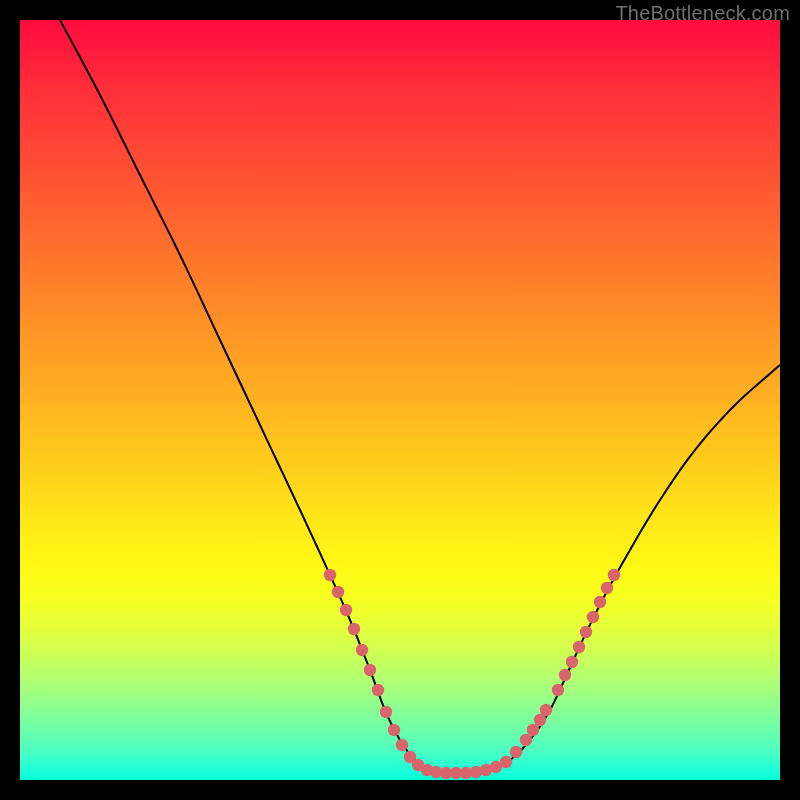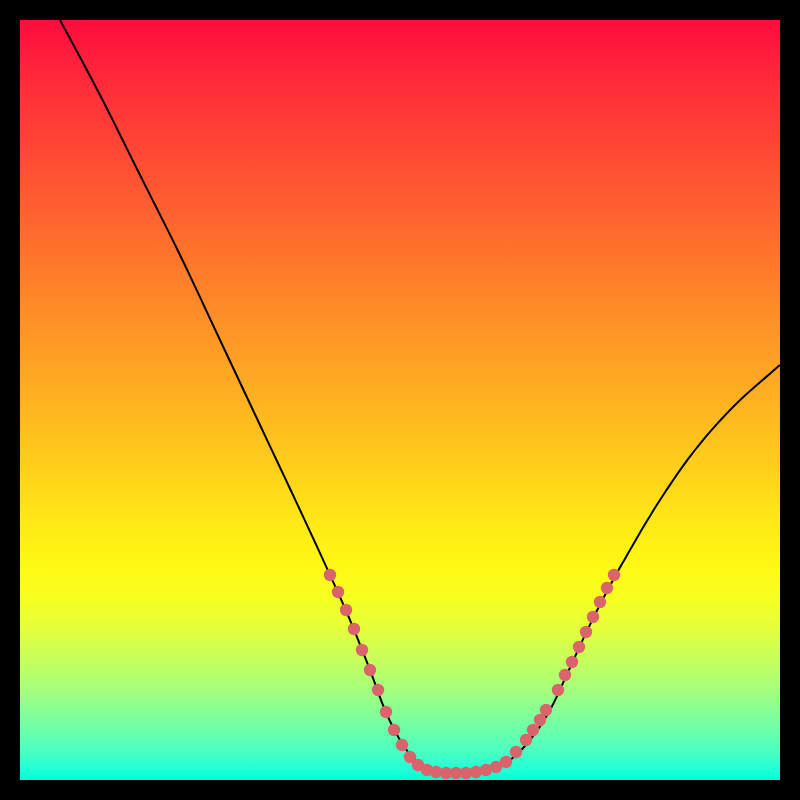--- a/index.html
+++ b/index.html
@@ -73,20 +73,21 @@
     font-weight: 500;
     letter-spacing: 0.2px;
     user-select: none;
   }
 </style>
 </head>
 <body>
 
 <div class="stage">
 
+  <div class="watermark">TheBottleneck.com</div>
 
   <div class="plot-area">
     <div class="gradient"></div>
 
     <svg class="curve-svg" viewBox="0 0 760 760" preserveAspectRatio="none">
       <path id="curve-path" class="curve-path" d="M 40 0 L 42.38 4.44 L 45.44 10.12 L 49.06 16.83 L 53.12 24.36 L 57.50 32.50 L 62.08 41.04 L 66.74 49.77 L 71.36 58.48 L 75.82 66.96 L 80.00 75.00 L 84.00 82.80 L 88.00 90.68 L 92.00 98.63 L 96.00 106.64 L 100.00 114.69 L 104.00 122.76 L 108.00 130.84 L 112.00 138.92 L 116.00 146.98 L 120.00 155.00 L 124.00 162.98 L 128.00 170.92 L 132.00 178.84 L 136.00 186.76 L 140.00 194.69 L 144.00 202.64 L 148.00 210.63 L 152.00 218.68 L 156.00 226.80 L 160.00 235.00 L 164.00 243.30 L 168.00 251.68 L 172.00 260.13 L 176.00 268.64 L 180.00 277.19 L 184.00 285.76 L 188.00 294.34 L 192.00 302.92 L 196.00 311.48 L 200.00 320.00 L 204.00 328.50 L 208.00 337.00 L 212.00 345.50 L 216.00 354.00 L 220.00 362.50 L 224.00 371.00 L 228.00 379.50 L 232.00 388.00 L 236.00 396.50 L 240.00 405.00 L 244.05 413.59 L 248.16 422.32 L 252.31 431.13 L 256.48 439.96 L 260.63 448.75 L 264.72 457.44 L 268.74 465.97 L 272.64 474.28 L 276.41 482.31 L 280.00 490.00 L 283.45 497.40 L 286.80 504.60 L 290.05 511.60 L 293.20 518.40 L 296.25 525.00 L 299.20 531.40 L 302.05 537.60 L 304.80 543.60 L 307.45 549.40 L 310.00 555.00 L 312.40 560.29 L 314.64 565.20 L 316.74 569.81 L 318.72 574.20 L 320.63 578.44 L 322.48 582.60 L 324.31 586.76 L 326.16 591.00 L 328.04 595.39 L 330.00 600.00 L 332.02 604.84 L 334.08 609.84 L 336.16 614.95 L 338.24 620.12 L 340.31 625.31 L 342.36 630.48 L 344.37 635.58 L 346.32 640.56 L 348.20 645.38 L 350.00 650.00 L 351.70 654.45 L 353.32 658.80 L 354.87 663.05 L 356.36 667.20 L 357.81 671.25 L 359.24 675.20 L 360.66 679.05 L 362.08 682.80 L 363.52 686.45 L 365.00 690.00 L 366.50 693.45 L 368.00 696.80 L 369.50 700.05 L 371.00 703.20 L 372.50 706.25 L 374.00 709.20 L 375.50 712.05 L 377.00 714.80 L 378.50 717.45 L 380.00 720.00 L 381.50 722.45 L 383.00 724.80 L 384.50 727.05 L 386.00 729.20 L 387.50 731.25 L 389.00 733.20 L 390.50 735.05 L 392.00 736.80 L 393.50 738.45 L 395.00 740.00 L 396.48 741.44 L 397.92 742.75 L 399.34 743.96 L 400.76 745.06 L 402.19 746.06 L 403.64 746.98 L 405.13 747.83 L 406.68 748.61 L 408.30 749.33 L 410.00 750.00 L 411.80 750.60 L 413.68 751.10 L 415.63 751.51 L 417.64 751.85 L 419.69 752.13 L 421.76 752.35 L 423.84 752.54 L 425.92 752.70 L 427.98 752.85 L 430.00 753.00 L 432.00 753.13 L 434.00 753.24 L 436.00 753.32 L 438.00 753.36 L 440.00 753.38 L 442.00 753.36 L 444.00 753.31 L 446.00 753.24 L 448.00 753.13 L 450.00 753.00 L 452.00 752.85 L 454.00 752.70 L 456.00 752.54 L 458.00 752.35 L 460.00 752.13 L 462.00 751.85 L 464.00 751.51 L 466.00 751.10 L 468.00 750.60 L 470.00 750.00 L 472.00 749.33 L 474.00 748.61 L 476.00 747.83 L 478.00 746.98 L 480.00 746.06 L 482.00 745.06 L 484.00 743.96 L 486.00 742.75 L 488.00 741.44 L 490.00 740.00 L 492.00 738.45 L 494.00 736.80 L 496.00 735.05 L 498.00 733.20 L 500.00 731.25 L 502.00 729.20 L 504.00 727.05 L 506.00 724.80 L 508.00 722.45 L 510.00 720.00 L 512.01 717.44 L 514.03 714.77 L 516.06 711.99 L 518.10 709.10 L 520.13 706.13 L 522.14 703.06 L 524.15 699.90 L 526.13 696.67 L 528.08 693.37 L 530.00 690.00 L 531.89 686.52 L 533.74 682.90 L 535.58 679.16 L 537.39 675.33 L 539.19 671.44 L 540.97 667.51 L 542.74 663.58 L 544.50 659.66 L 546.25 655.80 L 548.00 652.00 L 549.73 648.27 L 551.42 644.58 L 553.08 640.92 L 554.73 637.27 L 556.38 633.63 L 558.03 629.97 L 559.71 626.29 L 561.42 622.58 L 563.18 618.82 L 565.00 615.00 L 566.86 611.14 L 568.73 607.27 L 570.62 603.38 L 572.54 599.46 L 574.50 595.50 L 576.50 591.50 L 578.54 587.46 L 580.63 583.37 L 582.78 579.22 L 585.00 575.00 L 587.27 570.73 L 589.60 566.40 L 591.98 562.02 L 594.40 557.60 L 596.88 553.13 L 599.40 548.60 L 601.98 544.02 L 604.60 539.40 L 607.27 534.73 L 610.00 530.00 L 612.77 525.20 L 615.60 520.32 L 618.48 515.37 L 621.40 510.36 L 624.38 505.31 L 627.40 500.24 L 630.48 495.16 L 633.60 490.08 L 636.77 485.02 L 640.00 480.00 L 643.27 474.98 L 646.60 469.92 L 649.98 464.84 L 653.40 459.76 L 656.88 454.69 L 660.40 449.64 L 663.98 444.63 L 667.60 439.68 L 671.27 434.80 L 675.00 430.00 L 678.77 425.27 L 682.60 420.60 L 686.48 415.98 L 690.40 411.40 L 694.38 406.88 L 698.40 402.40 L 702.48 397.98 L 706.60 393.60 L 710.77 389.27 L 715.00 385.00 L 719.50 380.62 L 724.40 376.04 L 729.55 371.37 L 734.80 366.72 L 740.00 362.19 L 745.00 357.88 L 749.65 353.90 L 753.80 350.36 L 757.30 347.36 L 760.00 345.00"></path>
       <g id="dots-group">
           <circle cx="310" cy="555" r="6.2" class="dot"></circle>
           <circle cx="318" cy="572" r="6.2" class="dot"></circle>
           <circle cx="326" cy="590" r="6.2" class="dot"></circle>

